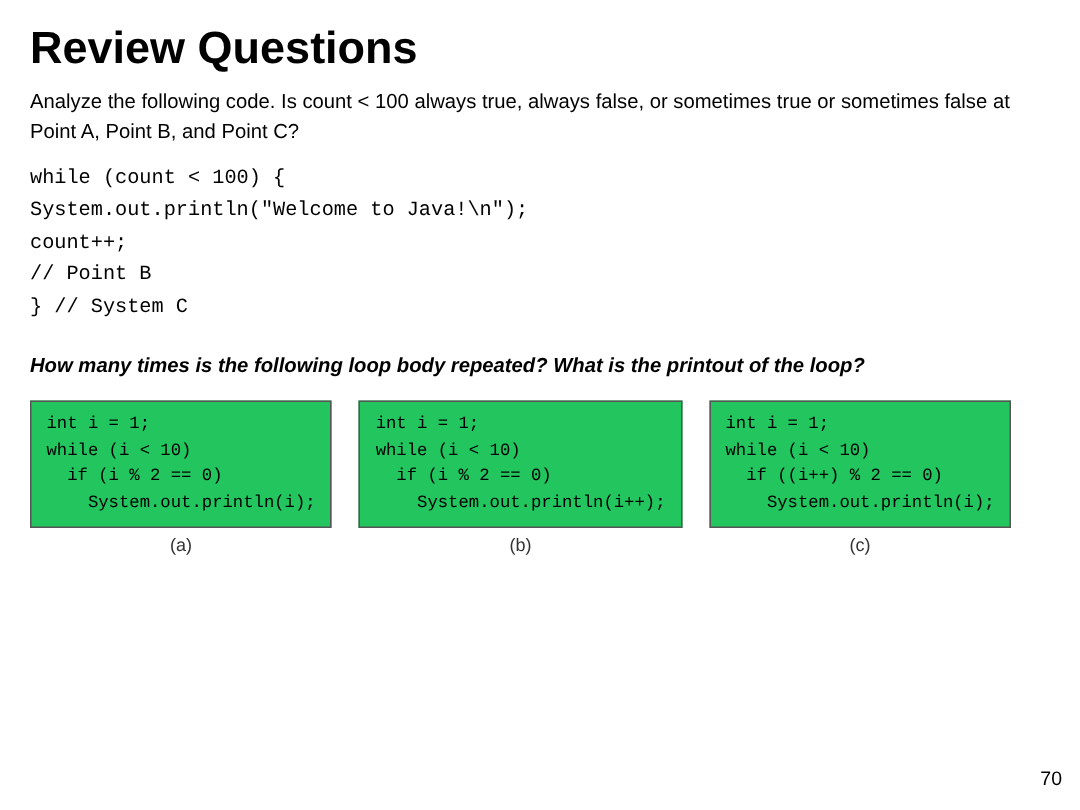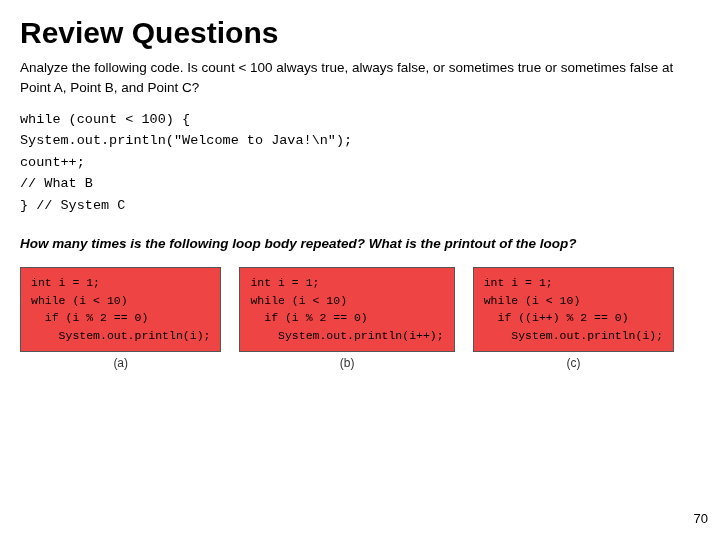--- a/index.html
+++ b/index.html
@@ -45,21 +45,21 @@
       align-items: flex-start;
       margin-bottom: 8px;
     }
     .code-box-wrapper {
       display: flex;
       flex-direction: column;
       align-items: center;
     }
     .code-box {
       border: 1px solid #555;
-      background: #ef4444;
+      background: #22c55e;
       font-family: 'Courier New', Courier, monospace;
       font-size: 11.5px;
       line-height: 1.55;
       padding: 6px 10px;
       white-space: pre;
       min-width: 185px;
     }
     .code-box-label {
       font-size: 12px;
       margin-top: 4px;
@@ -77,21 +77,21 @@
 <body>
 
 <h1>Review Questions</h1>
 
 <p class="question-text">Analyze the following code. Is count &lt; 100 always true, always false, or  sometimes true or sometimes false at Point A, Point B, and Point C?</p>
 
 <div class="code-block">
   <div>while (count &lt; 100) {</div>
   <div>System.out.println("Welcome to Java!\n");</div>
   <div>count++;</div>
-  <div>// What B</div>
+  <div>// Point B</div>
   <div>} // System C</div>
 </div>
 
 <p class="second-question">How many times is the following loop body repeated? What is the printout of the loop?</p>
 
 <div class="code-boxes-row">
   <div class="code-box-wrapper">
     <div class="code-box">int i = 1;
 while (i &lt; 10)
   if (i % 2 == 0)

